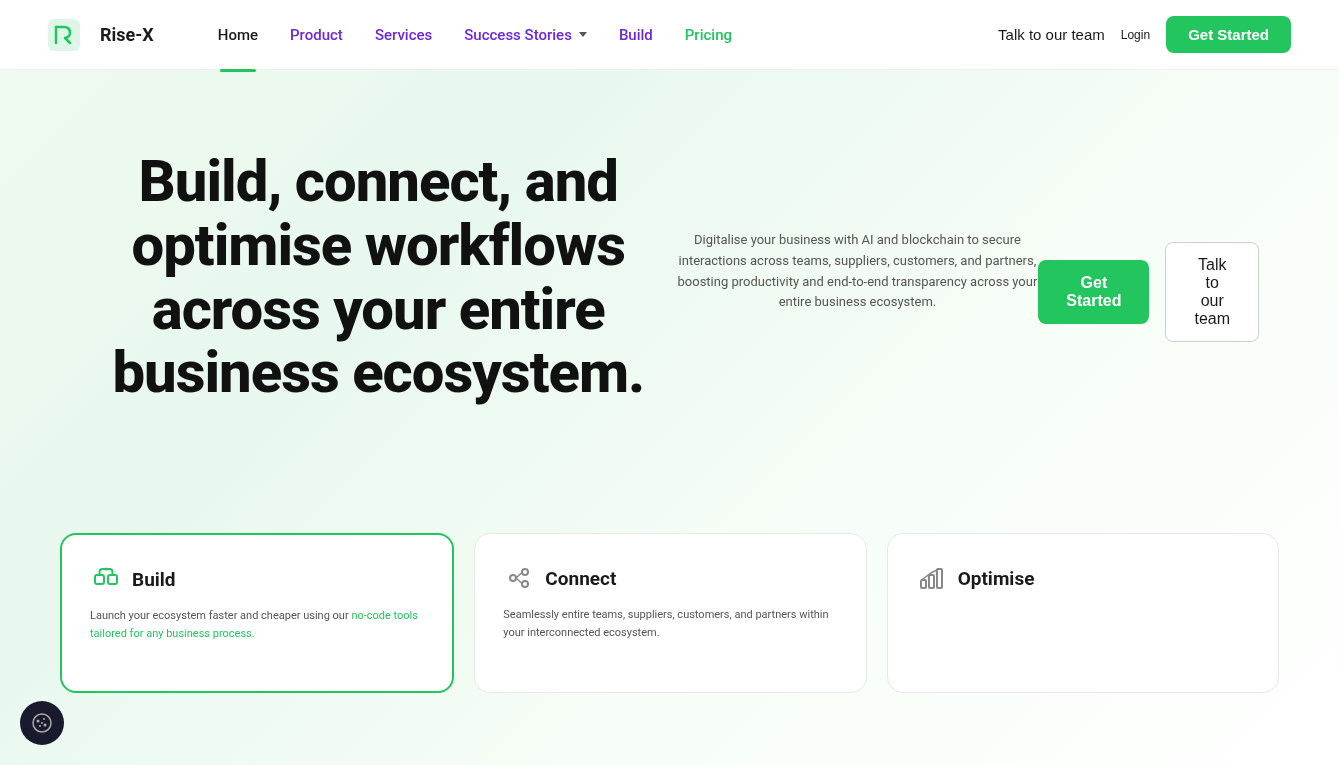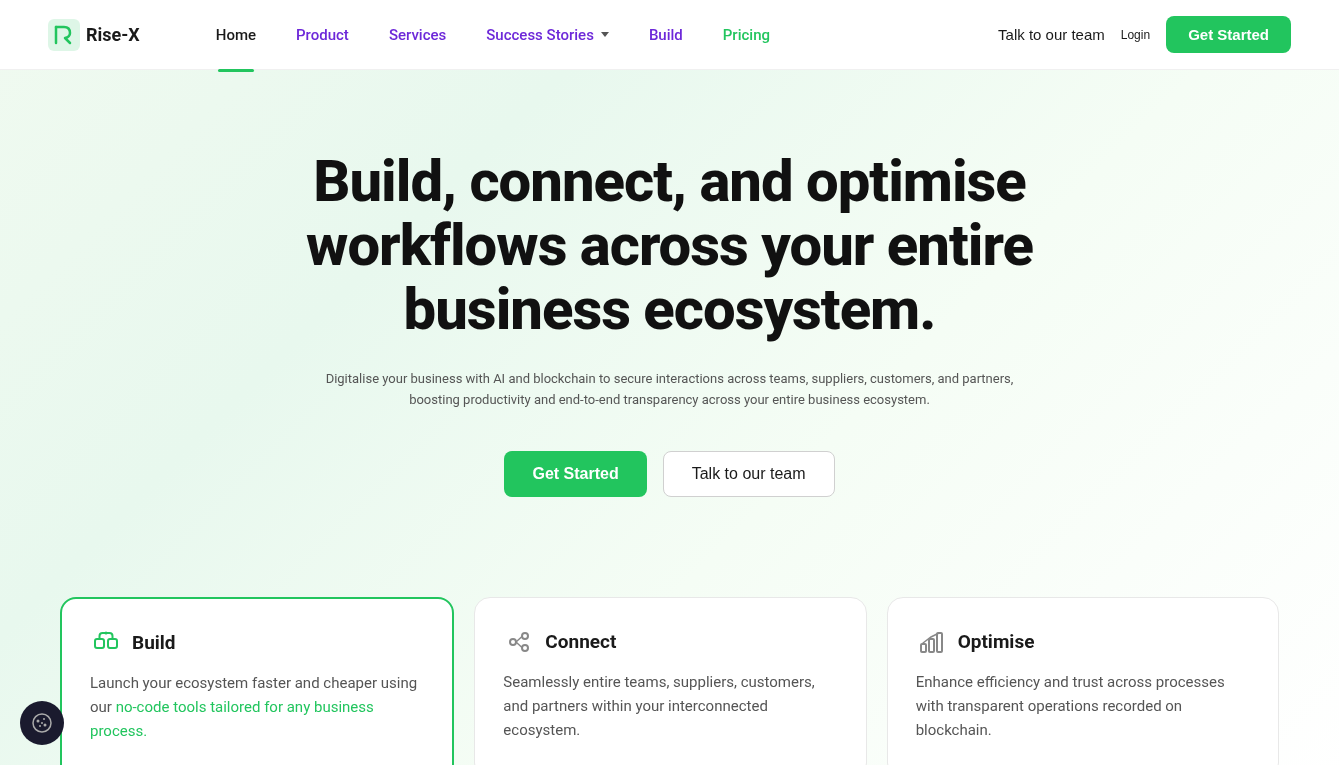--- a/index.html
+++ b/index.html
@@ -22,37 +22,36 @@
       padding: 0 48px;
       height: 70px;
       background: #ffffff;
       border-bottom: 1px solid #f0f0f0;
       position: relative;
     }
 
     .nav-logo {
       display: flex;
       align-items: center;
-      gap: 6px;
-      margin-right: 60px;
+      gap: 20px;
+      margin-right: 48px;
       text-decoration: none;
       color: #1a1a1a;
       font-weight: 700;
       font-size: 18px;
     }
 
     .nav-logo-icon {
       width: 32px;
       height: 32px;
     }
 
     .nav-links {
       display: flex;
       align-items: center;
-      gap: 8px;
       flex: 1;
     }
 
     .nav-link {
       padding: 8px 16px;
       text-decoration: none;
       color: #6d28d9;
       font-size: 15px;
       font-weight: 500;
       cursor: pointer;
@@ -117,21 +116,21 @@
       border-radius: 8px;
       padding: 10px 22px;
       font-size: 15px;
       font-weight: 600;
       cursor: pointer;
     }
 
     
     .hero {
       display: flex;
-      flex-direction: column;
+      flex-direction: row;
       align-items: center;
       text-align: center;
       padding: 80px 80px 40px;
     }
 
     .hero-title {
       font-size: 58px;
       font-weight: 800;
       line-height: 1.1;
       color: #111111;
@@ -212,21 +211,21 @@
       justify-content: center;
     }
 
     .card-title {
       font-size: 19px;
       font-weight: 700;
       color: #1a1a1a;
     }
 
     .card-desc {
-      font-size: 15px;
+      font-size: 11px;
       color: #555;
       line-height: 1.6;
     }
 
     .card-desc a {
       color: #22c55e;
       text-decoration: none;
     }
 
     
@@ -335,21 +334,20 @@
       <div class="card-icon">
         <svg width="28" height="28" viewBox="0 0 28 28" fill="none" xmlns="http://www.w3.org/2000/svg">
           <rect x="3" y="16" width="5" height="8" rx="1" stroke="#888" stroke-width="2" fill="none"></rect>
           <rect x="11" y="11" width="5" height="13" rx="1" stroke="#888" stroke-width="2" fill="none"></rect>
           <rect x="19" y="5" width="5" height="19" rx="1" stroke="#888" stroke-width="2" fill="none"></rect>
           <path d="M5 15 L13 9 L21 5" stroke="#888" stroke-width="1.5" stroke-linecap="round"></path>
         </svg>
       </div>
       <span class="card-title">Optimise</span>
     </div>
-    <p class="card-desc">Enhance efficiency and trust across processes with transparent operations recorded on blockchain.</p>
   </div>
 
 </div>
 
 <div class="cookie-badge">
   <svg width="24" height="24" viewBox="0 0 24 24" fill="none" xmlns="http://www.w3.org/2000/svg">
     <circle cx="12" cy="12" r="9" stroke="#aaa" stroke-width="1.5" fill="none"></circle>
     <circle cx="8" cy="10" r="1.5" fill="#aaa"></circle>
     <circle cx="14" cy="8" r="1" fill="#aaa"></circle>
     <circle cx="15" cy="14" r="1.5" fill="#aaa"></circle>

